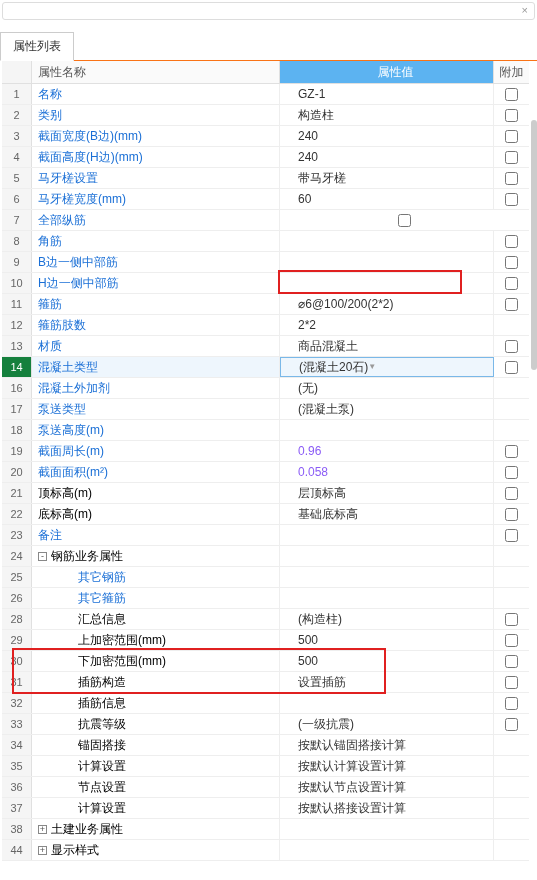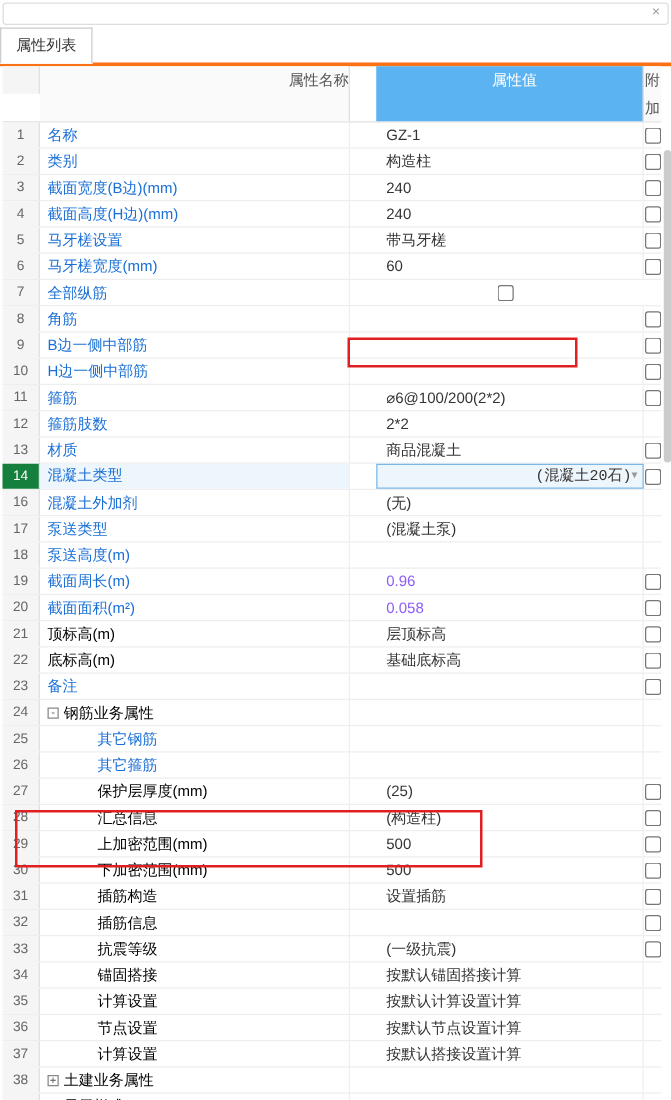--- a/index.html
+++ b/index.html
@@ -22,22 +22,22 @@
     .top-bar .close-x {
       position: absolute;
       right: 6px;
       top: 1px;
       color: #999;
       font-size: 11px;
       cursor: pointer;
     }
     .tab-bar {
       display: flex;
-      border-bottom: 3px solid #f97316;
-      margin-top: 2px;
+      border-bottom: 1px solid #f97316;
+      margin-top: 12px;
     }
     .tab {
       padding: 5px 12px;
       font-size: 12px;
       border: 1px solid transparent;
       cursor: pointer;
       color: #888;
     }
     .tab.active {
       border: 1px solid #ccc;
@@ -49,21 +49,21 @@
     .grid {
       border-collapse: collapse;
       width: 527px;
       margin-left: 2px;
     }
     .header-row {
       display: flex;
       border-bottom: 1px solid #e0e0e0;
     }
     .header-row .col-num { width: 30px; background: #f5f5f5; border-right: 1px solid #e0e0e0; height: 22px; }
-    .header-row .col-name { flex: 0 0 248px; text-align: right; line-height: 22px; background: #fafafa; border-right: 1px solid #e0e0e0; color: #555; }
+    .header-row .col-name { flex: 0 0 248px; text-align: left; line-height: 22px; background: #fafafa; border-right: 1px solid #e0e0e0; color: #555; }
     .header-row .col-value { flex: 0 0 214px; text-align: center; line-height: 22px; background: #5cb3f1; color: #fff; border-right: 1px solid #e0e0e0; }
     .header-row .col-extra { flex: 1; text-align: center; line-height: 22px; background: #fafafa; color: #555; }
     .row {
       display: flex;
       height: 21px;
       line-height: 20px;
       border-bottom: 1px solid #eee;
       position: relative;
     }
     .col-num {
@@ -95,49 +95,48 @@
       line-height: 7px;
       font-size: 9px;
       color: #555;
       margin-right: 4px;
       position: relative;
       top: -1px;
     }
     .col-name .indent2 { display: inline-block; width: 40px; }
     .col-value {
       flex: 0 0 214px;
-      padding-left: 8px;
+      padding-left: 18px;
       border-right: 1px solid #eee;
       color: #333;
       overflow: hidden;
       white-space: nowrap;
-      margin-left: 21px;
     }
     .col-value.gray { color: #8b5cf6; }
     .col-value.dropdown {
       background: #fff;
       border: 1px solid #7ab8e8;
       display: flex;
       align-items: center;
-      justify-content: flex-end;
+      justify-content: flex-start;
       padding-right: 4px;
     }
     .col-value.dropdown .caret {
       color: #999;
       font-size: 8px;
     }
     .col-extra {
       flex: 1;
       text-align: center;
     }
     .col-extra input[type="checkbox"] {
       margin-top: 4px;
     }
     .row.selected .col-name,
-    .row.selected .col-value { background: #eef6fd; font-family: Liberation Mono, monospace; }
+    .row.selected .col-value { background: #eef6fd; }
     .redbox {
       position: absolute;
       border: 2px solid #e02020;
       pointer-events: none;
       z-index: 10;
     }
     .phi-symbol {
       font-family: Arial;
     }
     .right-scroll-indicator{
@@ -315,26 +314,20 @@
         <div class="col-value"><span class="phi-symbol"></span></div>
         <div class="col-extra"></div>
       </div>
       <div class="row">
         <div class="col-num">26</div>
         <div class="col-name link"><span class="indent2"></span><span>其它箍筋</span></div>
         <div class="col-value"><span class="phi-symbol"></span></div>
         <div class="col-extra"></div>
       </div>
       <div class="row">
-        <div class="col-num">27</div>
-        <div class="col-name"><span class="indent2"></span><span>保护层厚度(mm)</span></div>
-        <div class="col-value"><span class="phi-symbol">(25)</span></div>
-        <div class="col-extra"><input type="checkbox" style=""></div>
-      </div>
-      <div class="row">
         <div class="col-num">28</div>
         <div class="col-name"><span class="indent2"></span><span>汇总信息</span></div>
         <div class="col-value"><span class="phi-symbol">(构造柱)</span></div>
         <div class="col-extra"><input type="checkbox" style=""></div>
       </div>
       <div class="row">
         <div class="col-num">29</div>
         <div class="col-name"><span class="indent2"></span><span>上加密范围(mm)</span></div>
         <div class="col-value"><span class="phi-symbol">500</span></div>
         <div class="col-extra"><input type="checkbox" style=""></div>

